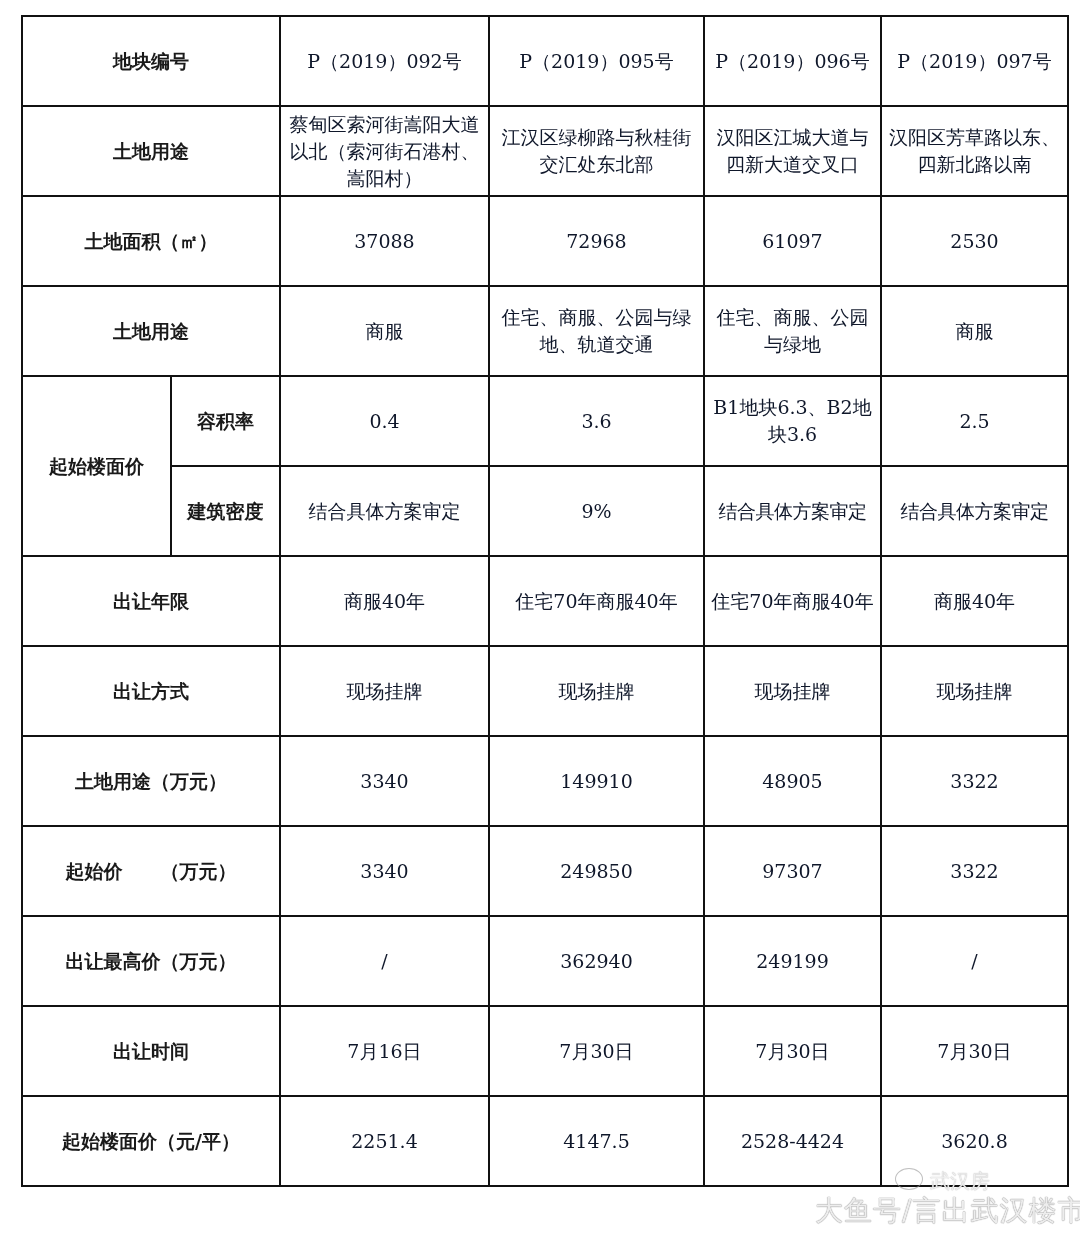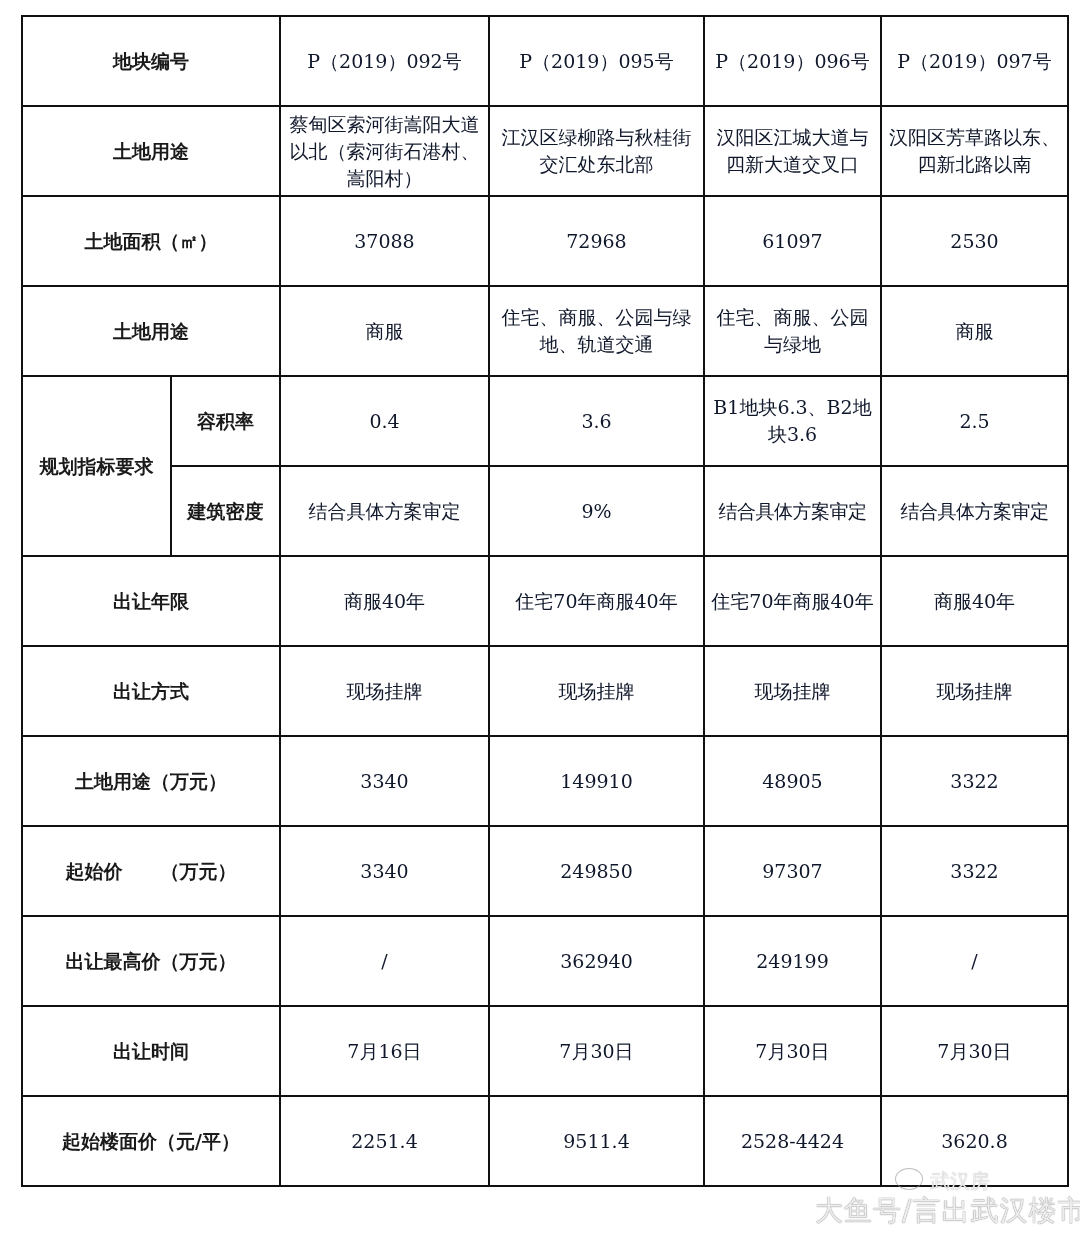--- a/index.html
+++ b/index.html
@@ -55,21 +55,21 @@
       <td class="val">2530</td>
     </tr>
     <tr>
       <td class="hd" colspan="2">土地用途</td>
       <td class="val">商服</td>
       <td class="val">住宅、商服、公园与绿地、轨道交通</td>
       <td class="val">住宅、商服、公园与绿地</td>
       <td class="val">商服</td>
     </tr>
     <tr>
-      <td class="hd" rowspan="2">规划指标要求</td>
+      <td class="hd" rowspan="2">起始楼面价</td>
       <td class="hd">容积率</td>
       <td class="val">0.4</td>
       <td class="val">3.6</td>
       <td class="val">B1地块6.3、B2地块3.6</td>
       <td class="val">2.5</td>
     </tr>
     <tr>
       <td class="hd">建筑密度</td>
       <td class="val">结合具体方案审定</td>
       <td class="val">9%</td>
@@ -114,21 +114,21 @@
     <tr>
       <td class="hd" colspan="2">出让时间</td>
       <td class="val">7月16日</td>
       <td class="val">7月30日</td>
       <td class="val">7月30日</td>
       <td class="val">7月30日</td>
     </tr>
     <tr>
       <td class="hd" colspan="2">起始楼面价（元/平）</td>
       <td class="val">2251.4</td>
-      <td class="val">9511.4</td>
+      <td class="val">4147.5</td>
       <td class="val">2528-4424</td>
       <td class="val">3620.8</td>
     </tr>
   </tbody>
 </table>
 
 <div class="wm-icon"></div>
 <div class="wm2" style="left:930px">武汉房</div>
 <div class="wm">大鱼号/言出武汉楼市</div>
 

